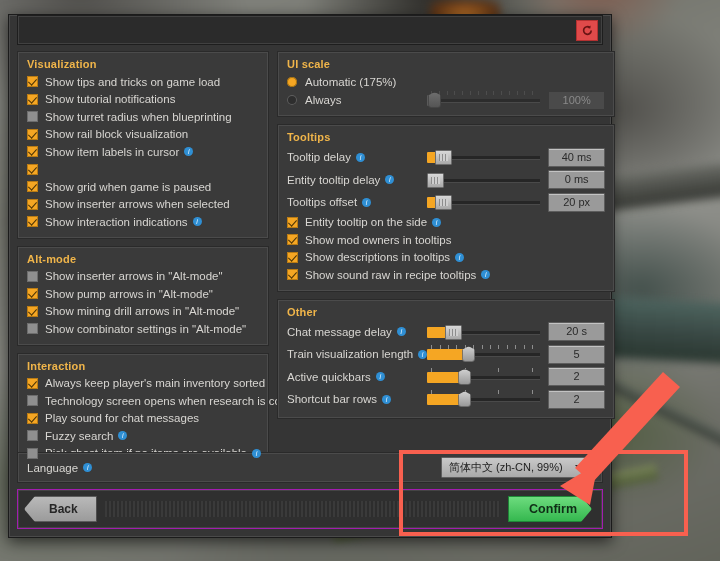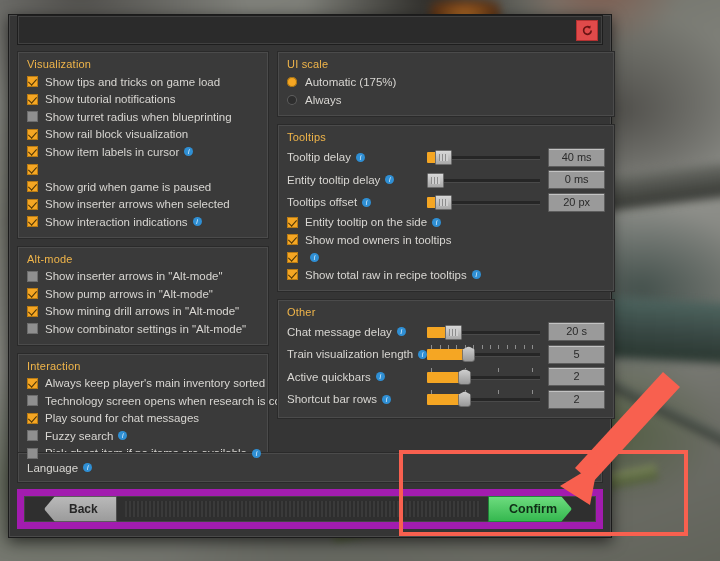--- a/index.html
+++ b/index.html
@@ -95,21 +95,21 @@
   .col.left { width: 252px; }
   .col.right { flex: 1; }
 
   .panel {
     background: #3a3a3a;
     border: 1px solid #2a2a2a;
     box-shadow: 0 0 0 1px #4b4b4b inset;
     padding: 6px 9px 7px 9px;
   }
   .panel h3 {
-    font-size: 11px; color: #f0b54a; font-weight: normal;
+    font-size: 11px; color: #f0b54a; font-weight: bold;
     margin-bottom: 3px; letter-spacing:.2px;
   }
 
   
   .chk {
     display:flex; align-items:center; height: 17.5px; cursor: pointer;
   }
   .box {
     width: 11px; height: 11px; flex:none; margin-right: 7px;
     border-radius: 1px; position: relative;
@@ -204,22 +204,22 @@
   }
   #lang-select .txt { flex:1; }
   #lang-select .caret {
     width:0;height:0;border-left:5px solid transparent;border-right:5px solid transparent;
     border-top:6px solid #2b2b2b;
   }
 
   
   #footer {
     margin: 6px 8px 8px 8px; height: 40px; flex:none;
-    background: #2f2f2f; border:7px solid #a21caf; box-shadow: 0 0 0 1px #444 inset;
-    display:flex; align-items:center; padding: 0 20px; position:relative;
+    background: #2f2f2f; border:1px solid #a21caf; box-shadow: 0 0 0 1px #444 inset;
+    display:flex; align-items:center; padding: 0 6px; position:relative;
   }
   #back-btn {
     height: 26px; padding: 0 18px 0 24px;
     background: linear-gradient(#b9b9b9,#9b9b9b);
     border: 1px solid #5c5c5c;
     color:#262626; font-size:12px; font-weight:bold; line-height:24px;
     clip-path: polygon(0 50%, 11px 0, 100% 0, 100% 100%, 11px 100%);
     cursor:pointer;
   }
   #footer .grip {
@@ -371,20 +371,44 @@
       <div class="panel">
         <h3>UI scale</h3>
         <div class="radio-row">
           <span class="radio on"></span>
           <span class="lbl">Automatic (175%)</span>
         </div>
         <div class="radio-row">
           <span class="radio"></span>
           <span class="lbl">Always</span>
           <span class="spacer" style="flex:1"></span>
+          <div id="ui-scale-slider-host" style="display:flex;align-items:center">
+              <div class="slider dis">
+                <div class="notches">
+                  <div class="notch" style="left: 4px;"></div>
+                  <div class="notch" style="left: 11.7692px;"></div>
+                  <div class="notch" style="left: 19.5385px;"></div>
+                  <div class="notch" style="left: 27.3077px;"></div>
+                  <div class="notch" style="left: 35.0769px;"></div>
+                  <div class="notch" style="left: 42.8462px;"></div>
+                  <div class="notch" style="left: 50.6154px;"></div>
+                  <div class="notch" style="left: 58.3846px;"></div>
+                  <div class="notch" style="left: 66.1538px;"></div>
+                  <div class="notch" style="left: 73.9231px;"></div>
+                  <div class="notch" style="left: 81.6923px;"></div>
+                  <div class="notch" style="left: 89.4615px;"></div>
+                  <div class="notch" style="left: 97.2308px;"></div>
+                  <div class="notch" style="left: 105px;"></div>
+                </div>
+                <div class="track"></div>
+                <div class="fill" style="width: 7px;"></div>
+                <div class="grip notched" style="left: 1px;"></div>
+              </div>
+              <div class="valbox dis">100%</div>
+            </div>
         </div>
       </div>
 
       <div class="panel">
         <h3>Tooltips</h3>
         <div>
             <div class="srow">
               <span class="name">
                 <span>Tooltip delay</span>
                 <span class="info"></span>
@@ -428,25 +452,26 @@
               <span class="box on"></span>
               <span class="lbl">Entity tooltip on the side</span>
               <span class="info"></span>
             </div>
             <div class="chk">
               <span class="box on"></span>
               <span class="lbl">Show mod owners in tooltips</span>
             </div>
             <div class="chk">
               <span class="box on"></span>
-              <span class="info"></span>
-            </div>
-            <div class="chk">
-              <span class="box on"></span>
-              <span class="lbl">Show total raw in recipe tooltips</span>
+              <span class="lbl">Show descriptions in tooltips</span>
+              <span class="info"></span>
+            </div>
+            <div class="chk">
+              <span class="box on"></span>
+              <span class="lbl">Show sound raw in recipe tooltips</span>
               <span class="info"></span>
             </div>
           </div>
       </div>
 
       <div class="panel">
         <h3>Other</h3>
         <div>
             <div class="srow">
               <span class="name">
@@ -532,20 +557,24 @@
 
     </div>
   </div>
 
   <div id="lang-panel">
     <span class="name">
       <span>Language</span>
       <span class="info"></span>
     </span>
     <span class="spacer"></span>
+    <div id="lang-select">
+      <span class="txt">简体中文 (zh-CN, 99%)</span>
+      <span class="caret"></span>
+    </div>
   </div>
 
   <div id="footer">
     <div id="back-btn">Back</div>
     <div class="grip"></div>
     <div id="confirm-btn">Confirm</div>
   </div>
 
 </div>
 

